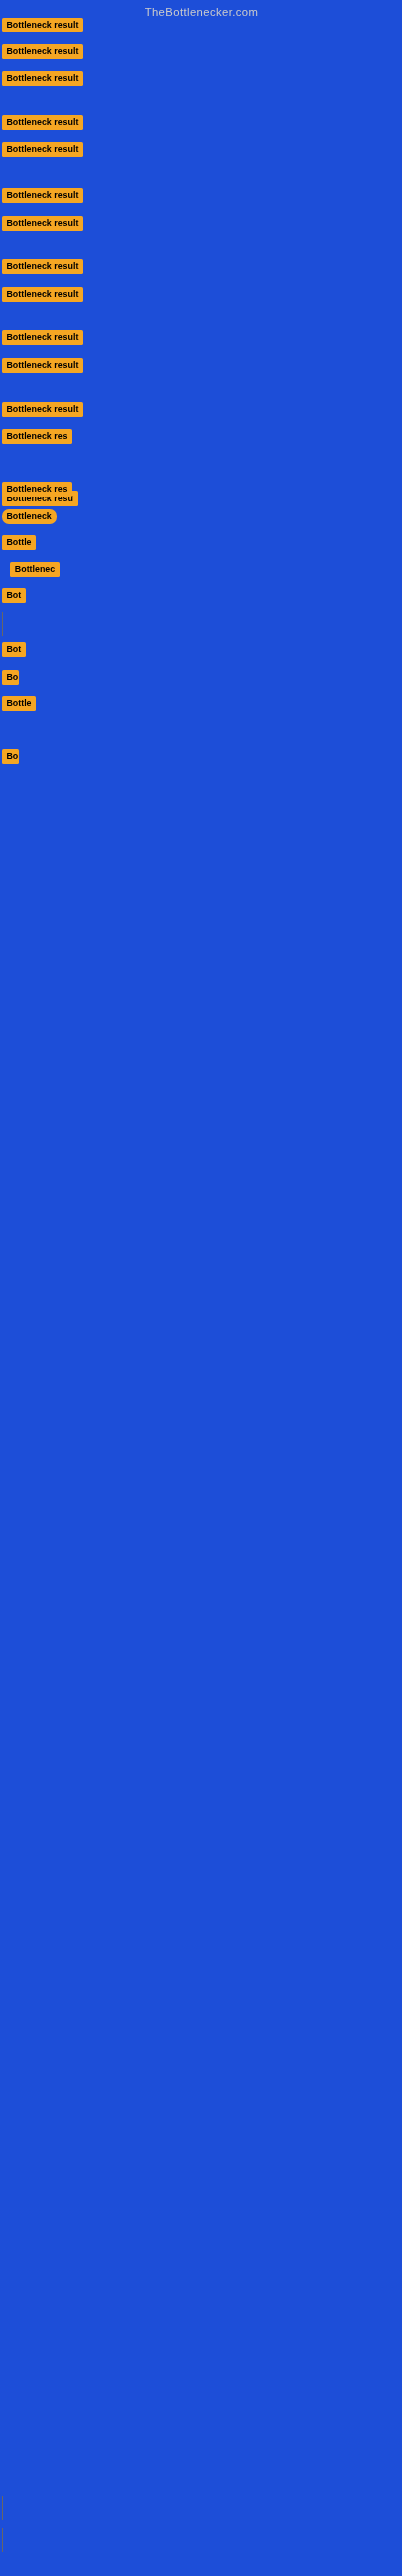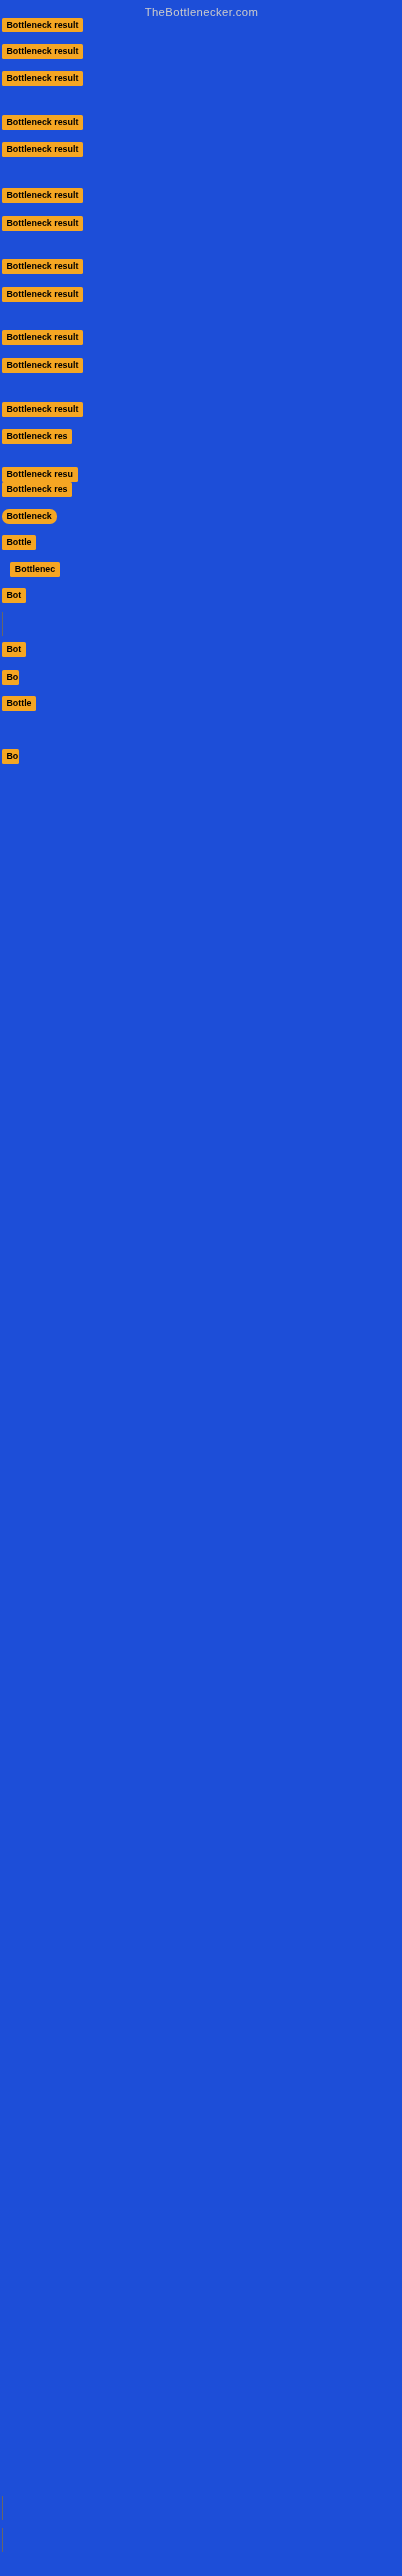--- a/index.html
+++ b/index.html
@@ -42,21 +42,21 @@
       <div style="position: absolute; top: 115px; left: 1.6px; max-width: 100px; overflow: hidden;"><span class="bottleneck-badge">Bottleneck result</span></div>
       <div style="position: absolute; top: 142px; left: 1.6px; max-width: 100px; overflow: hidden;"><span class="bottleneck-badge">Bottleneck result</span></div>
       <div style="position: absolute; top: 188px; left: 1.6px; max-width: 100px; overflow: hidden;"><span class="bottleneck-badge">Bottleneck result</span></div>
       <div style="position: absolute; top: 216px; left: 1.6px; max-width: 100px; overflow: hidden;"><span class="bottleneck-badge">Bottleneck result</span></div>
       <div style="position: absolute; top: 259px; left: 1.6px; max-width: 92px; overflow: hidden;"><span class="bottleneck-badge">Bottleneck result</span></div>
       <div style="position: absolute; top: 287px; left: 1.6px; max-width: 92px; overflow: hidden;"><span class="bottleneck-badge">Bottleneck result</span></div>
       <div style="position: absolute; top: 330px; left: 1.6px; max-width: 92px; overflow: hidden;"><span class="bottleneck-badge">Bottleneck result</span></div>
       <div style="position: absolute; top: 358px; left: 1.6px; max-width: 92px; overflow: hidden;"><span class="bottleneck-badge">Bottleneck result</span></div>
       <div style="position: absolute; top: 402px; left: 1.6px; max-width: 84px; overflow: hidden;"><span class="bottleneck-badge" style="max-width: 81px; overflow: hidden; display: inline-block;">Bottleneck result</span></div>
       <div style="position: absolute; top: 429px; left: 1.6px; max-width: 77px; overflow: hidden;"><span class="bottleneck-badge" style="max-width: 74px; overflow: hidden; display: inline-block;">Bottleneck res</span></div>
-      <div style="position: absolute; top: 456px; left: 1.6px; max-width: 81px; overflow: hidden; margin-top: 11px;"><span class="bottleneck-badge" style="max-width: 77px; overflow: hidden; display: inline-block;">Bottleneck resu</span></div>
+      <div style="position: absolute; top: 480px; left: 1.6px; max-width: 81px; overflow: hidden; margin-top: 11px;"><span class="bottleneck-badge" style="max-width: 77px; overflow: hidden; display: inline-block;">Bottleneck resu</span></div>
       <div style="position: absolute; top: 482px; left: 1.6px; max-width: 74px; overflow: hidden;"><span class="bottleneck-badge" style="max-width: 71px; overflow: hidden; display: inline-block;">Bottleneck res</span></div>
       <div style="position: absolute; top: 509px; left: 1.6px; max-width: 58px; overflow: hidden;"><span class="bottleneck-badge" style="max-width: 55px; overflow: hidden; display: inline-block; border-radius: 7px;">Bottleneck</span></div>
       <div style="position: absolute; top: 535px; left: 1.6px; max-width: 39px; overflow: hidden;"><span class="bottleneck-badge" style="max-width: 35px; overflow: hidden; display: inline-block;">Bottle</span></div>
       <div style="position: absolute; top: 562px; left: 10px; max-width: 53px; overflow: hidden;"><span class="bottleneck-badge" style="max-width: 50px; overflow: hidden; display: inline-block;">Bottlenec</span></div>
       <div style="position: absolute; top: 588px; left: 1.6px; max-width: 27px; overflow: hidden;"><span class="bottleneck-badge" style="max-width: 24px; overflow: hidden; display: inline-block;">Bot</span></div>
       <div style="position: absolute; top: 642px; left: 1.6px; max-width: 27px; overflow: hidden;"><span class="bottleneck-badge" style="max-width: 24px; overflow: hidden; display: inline-block;">Bot</span></div>
       <div style="position: absolute; top: 670px; left: 1.6px; max-width: 21px; overflow: hidden;"><span class="bottleneck-badge" style="max-width: 17.7px; overflow: hidden; display: inline-block;">Bo</span></div>
       <div style="position: absolute; top: 696px; left: 1.6px; max-width: 39px; overflow: hidden;"><span class="bottleneck-badge" style="max-width: 35px; overflow: hidden; display: inline-block;">Bottle</span></div>
       <div style="position: absolute; top: 749px; left: 1.6px; max-width: 21px; overflow: hidden;"><span class="bottleneck-badge" style="max-width: 17.7px; overflow: hidden; display: inline-block;">Bo</span></div>
       <div style="position: absolute; top: 612px; left: 1.6px; width: 1.6px; height: 24px; background: rgb(102, 102, 102);"></div>

